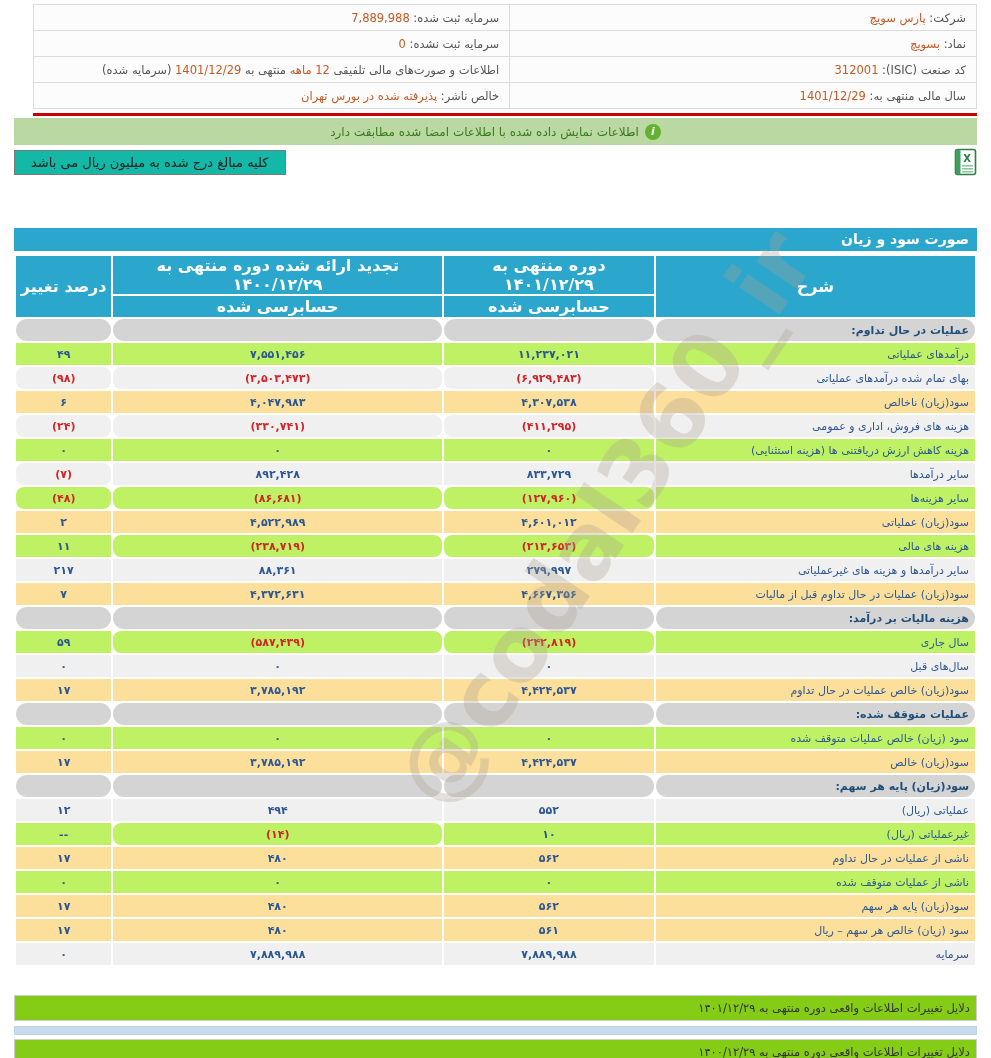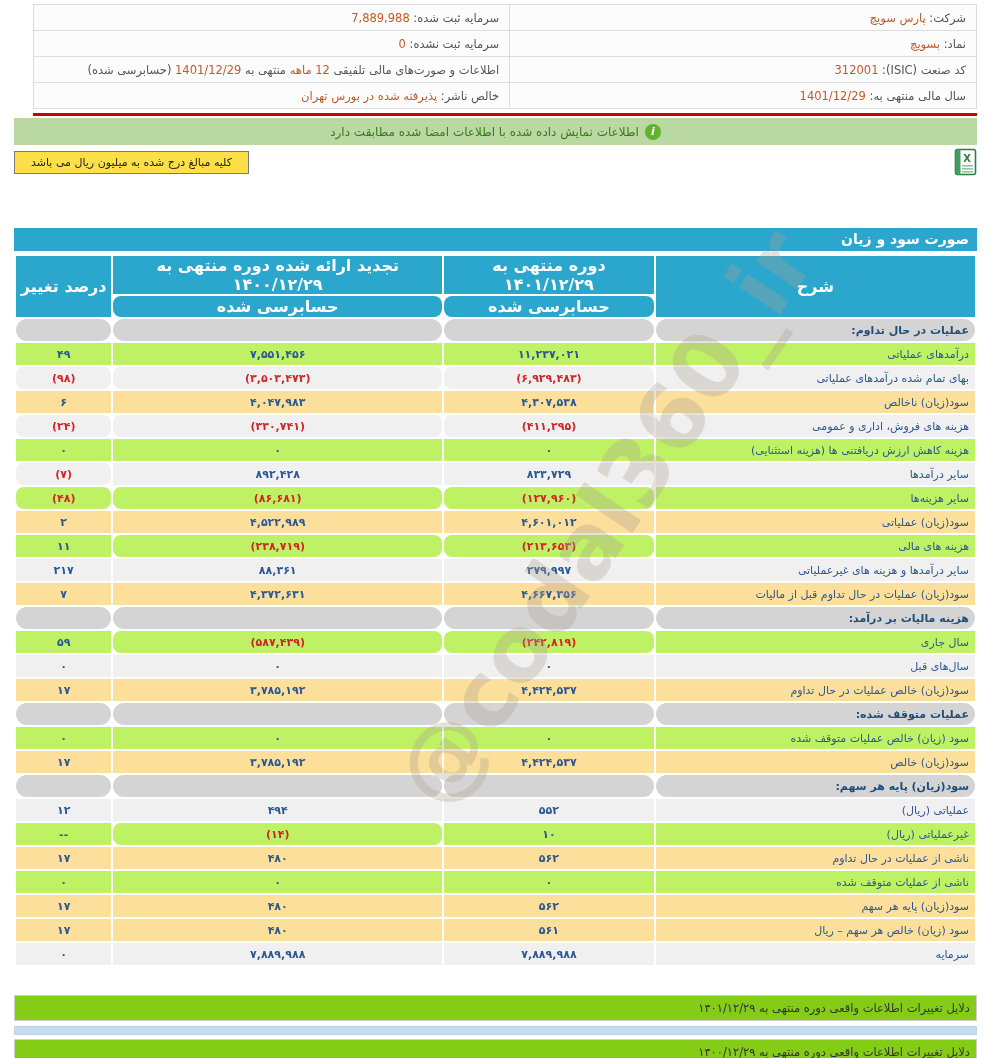--- a/index.html
+++ b/index.html
@@ -30,37 +30,37 @@
   .info-icon {
     width: 16px; height: 16px; border-radius: 50%; background: #62b22f;
     color: #fff; font-weight: bold; font-style: italic; font-size: 11px;
     display: inline-flex; align-items: center; justify-content: center; flex: 0 0 16px;
   }
 
   
   .toolbar { display: flex; justify-content: space-between; align-items: center; margin-top: 2px; height: 30px; }
   .excel-btn { cursor: pointer; display: inline-block; line-height: 0; margin-left: 6px; }
   .unit-note {
-    border: 1px solid #7a7a7a; background: #fde047; font-size: 11px; color: #222;
+    border: 1px solid #7a7a7a; background: #14b8a6; font-size: 13px; color: #222;
     padding: 4px 16px; margin-right: 16px;
   }
 
   
   .stmt-wrap { position: relative; margin-top: 51px; }
   .stmt-title {
     background: #2ba7cd; color: #fff; font-weight: bold; font-size: 14px;
     height: 23px; line-height: 23px; padding-right: 8px;
   }
   table.stmt { width: 100%; border-spacing: 2px; table-layout: fixed; margin-top: 3px; }
   table.stmt th {
     background: #2ba7cd; color: #fff; font-weight: bold; font-size: 16px;
     text-align: center; padding: 0 4px;
   }
   tr.h1 th { height: 27px; }
-  tr.h2 th { height: 21px; border-radius: 8px; }
+  tr.h2 th { height: 21px; }
   table.stmt td { height: 22px; font-size: 11px; overflow: hidden; white-space: nowrap; }
   .c-label { text-align: right; padding-right: 6px; color: #2c5792; }
   .c-num, .c-pct { text-align: center; color: #2c5792; font-weight: bold; }
   .neg { color: #d12428 !important; border-radius: 8px; }
   .r-blue td { background: #bef264; margin-left: 8px; }
   .r-gray td { background: #f0f0f0; }
   .r-yellow td { background: #fbdf9b; }
   .r-section td { background: #d4d4d4; border-radius: 11px; }
   .r-section .c-label { font-weight: bold; color: #1f4e79; }
 
@@ -90,21 +90,21 @@
         <tr>
           <td class="cell-right"><span>شرکت: </span><span class="hl">پارس سویچ</span></td>
           <td class="cell-left"><span>سرمایه ثبت شده: </span><span class="hl">7,889,988</span></td>
         </tr>
         <tr>
           <td class="cell-right"><span>نماد: </span><span class="hl">بسویچ</span></td>
           <td class="cell-left"><span>سرمایه ثبت نشده: </span><span class="hl">0</span></td>
         </tr>
         <tr>
           <td class="cell-right"><span>کد صنعت (ISIC): </span><span class="hl">312001</span></td>
-          <td class="cell-left"><span>اطلاعات و صورت‌های مالی تلفیقی </span><span class="hl">12 ماهه</span><span> منتهی به </span><span class="hl">1401/12/29</span><span> (حسابرسی شده)</span></td>
+          <td class="cell-left"><span>اطلاعات و صورت‌های مالی تلفیقی </span><span class="hl">12 ماهه</span><span> منتهی به </span><span class="hl">1401/12/29</span><span> (سرمایه شده)</span></td>
         </tr>
         <tr>
           <td class="cell-right"><span>سال مالی منتهی به: </span><span class="hl">1401/12/29</span></td>
           <td class="cell-left"><span>خالص ناشر: </span><span class="hl">پذیرفته شده در بورس تهران</span></td>
         </tr>
       </tbody>
   </table>
 
   <div class="red-divider"></div>
 

